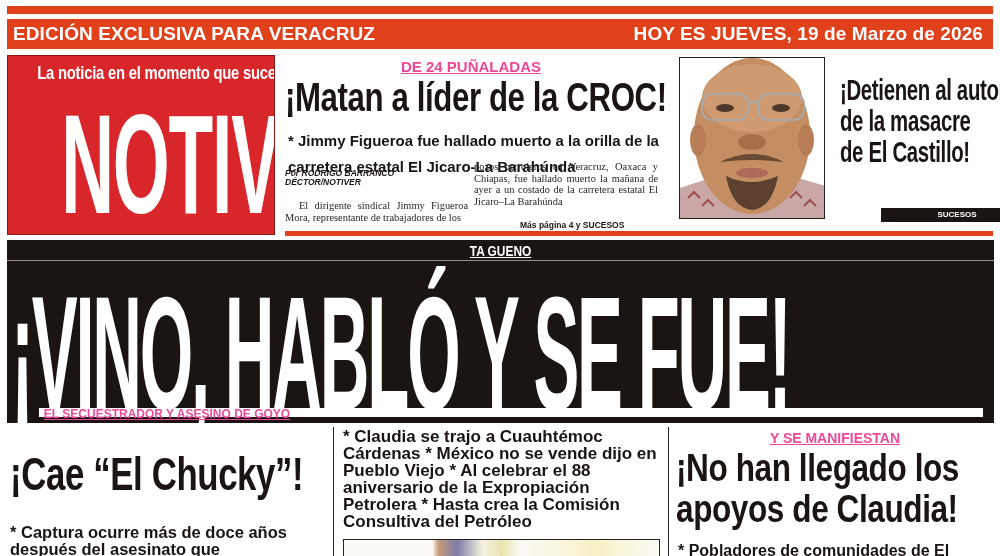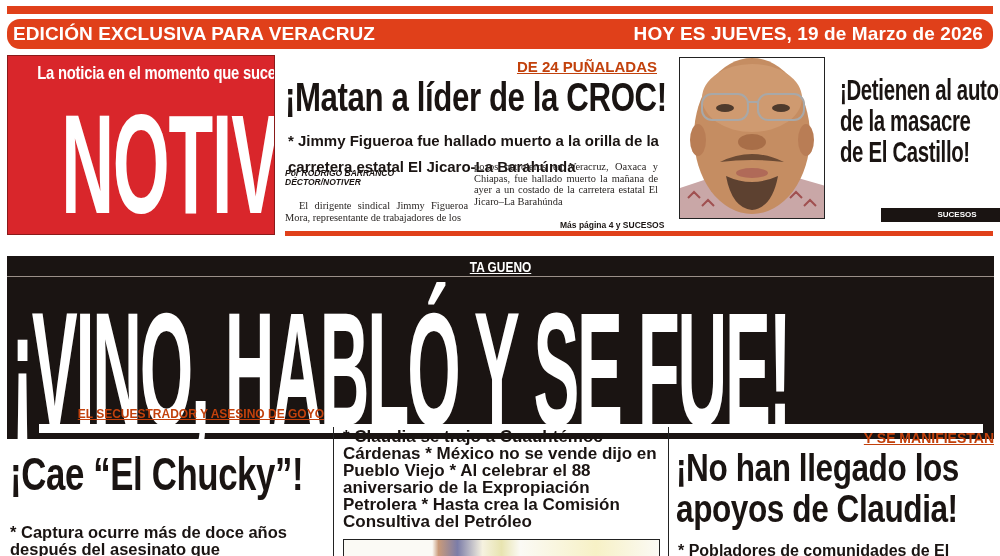--- a/index.html
+++ b/index.html
@@ -4,54 +4,54 @@
 <style>
   * { box-sizing: border-box; margin: 0; padding: 0; }
   html, body { width: 1000px; height: 556px; overflow: hidden; background: #ffffff; }
   body { position: relative; font-family: "Liberation Sans", sans-serif; color: #1a1412; }
 
   .abs { position: absolute; }
 
   
   .top-thin { left: 7px; top: 6px; width: 986px; height: 8px; background: #e0401a; }
   .top-bar { left: 7px; top: 19px; width: 986px; height: 30px; background: #e0401a; color: #fff;
-    font-weight: bold; font-size: 19px; display: flex; justify-content: space-between; align-items: center; padding: 0 10px 0 6px; letter-spacing: 0.1px; border-radius: 13px; }
+    font-weight: bold; font-size: 19px; display: flex; justify-content: space-between; align-items: center; padding: 0 10px 0 6px; letter-spacing: 0.1px; }
 
   
   .logo { left: 7px; top: 55px; width: 268px; height: 180px; background: #d9262b; border: 1px solid #8a1a1a; color: #fff;
     text-align: center; overflow: hidden; }
   .logo .tagline { font-family: "Liberation Sans", sans-serif; font-weight: bold; font-size: 19px; margin-top: 6px;
     transform: scaleX(0.78); transform-origin: center; white-space: nowrap; letter-spacing: -0.3px; }
   .logo .name { font-family: "Liberation Sans", sans-serif; font-weight: bold; font-size: 122px; line-height: 130px;
     transform: scale(0.6, 1.15); transform-origin: center top; white-space: nowrap; margin-top: 6px; letter-spacing: -2px; }
 
   
-  .kicker { font-weight: bold; text-decoration: underline; text-align: right; color: #c2410c; }
+  .kicker { font-weight: bold; text-decoration: underline; text-align: center; color: #ec4899; }
   .k1 { left: 285px; top: 58px; width: 372px; font-size: 15px; }
   .headline1 { left: 285px; top: 72px; width: 375px; font-size: 40px; font-weight: bold; white-space: nowrap;
     transform: scaleX(0.78); transform-origin: left top; letter-spacing: -0.5px; line-height: 50px; }
   .sub1 { left: 288px; top: 128px; width: 372px; font-size: 15px; font-weight: bold; line-height: 26px; }
   .byline { left: 285px; top: 169px; font-size: 8.5px; font-weight: bold; line-height: 9px; font-style: italic; }
   .body-col { font-family: "Liberation Serif", serif; font-size: 10.4px; line-height: 11.5px; color: #2a2624; }
   .bc1 { left: 285px; top: 200px; width: 183px; text-indent: 14px; text-align: justify; }
   .bc2 { left: 474px; top: 161px; width: 184px; text-align: justify; }
-  .more1 { left: 520px; top: 220px; font-size: 8.5px; font-weight: bold; margin-left: 40px; }
+  .more1 { left: 520px; top: 220px; font-size: 8.5px; font-weight: bold; }
   .orange-rule { left: 285px; top: 231px; width: 708px; height: 5px; background: #e0401a; }
 
   
   .photo { left: 679px; top: 57px; width: 146px; height: 162px; border: 1.5px solid #222; background: #fff; overflow: hidden; }
 
   
   .headline2 { left: 840px; top: 74px; width: 200px; font-size: 30px; font-weight: bold; line-height: 31px;
     transform: scaleX(0.68); transform-origin: left top; letter-spacing: -0.5px; white-space: nowrap; }
   .sucesos-tag { left: 841px; top: 208px; width: 152px; height: 14px; background: #1a1412; color: #fff; font-size: 8px;
     font-weight: bold; text-align: center; line-height: 14px; margin-left: 40px; }
 
   
-  .banner { left: 7px; top: 240px; width: 987px; height: 183px; background: #1a1412; overflow: hidden; margin-top: 16px; }
+  .banner { left: 7px; top: 240px; width: 987px; height: 183px; background: #1a1412; overflow: hidden; }
   .banner .kick { position: absolute; left: 0; top: 3px; width: 100%; color: #fff; font-weight: bold; font-size: 14px;
     text-decoration: underline; text-align: center; transform: scaleX(0.85); }
   .banner .rule { position: absolute; left: 0; top: 20px; width: 100%; height: 1px; background: #9a8f88; }
   .banner .big { position: absolute; left: 0; top: 0px; color: #fff; font-weight: bold; font-size: 124px;
     white-space: nowrap; letter-spacing: -4px; transform: scale(0.555, 1.3); transform-origin: left top; line-height: 140px; }
   .banner .under { position: absolute; left: 32px; top: 168px; width: 944px; height: 9px; background: #fff; }
 
   
   .vline { width: 1px; background: #222; }
   .vl1 { left: 333px; top: 427px; height: 129px; }

